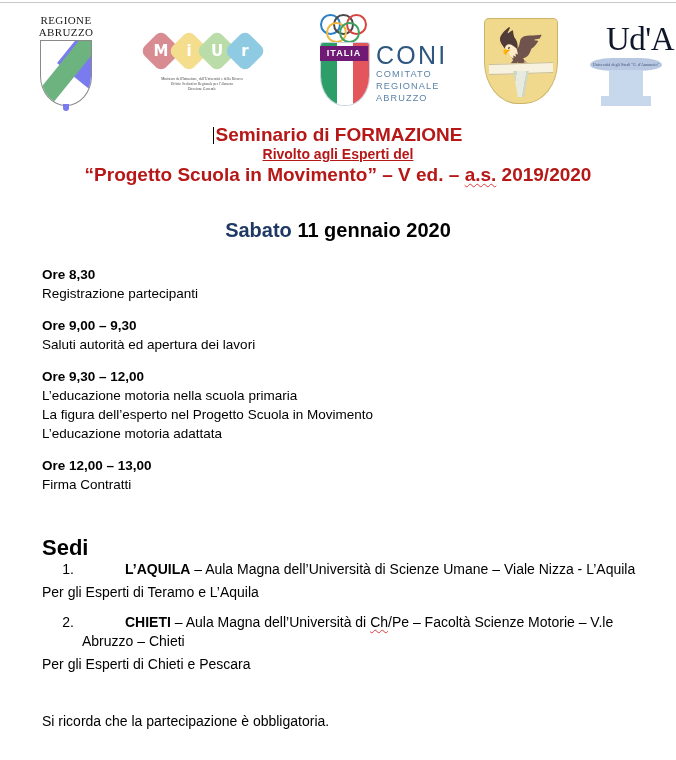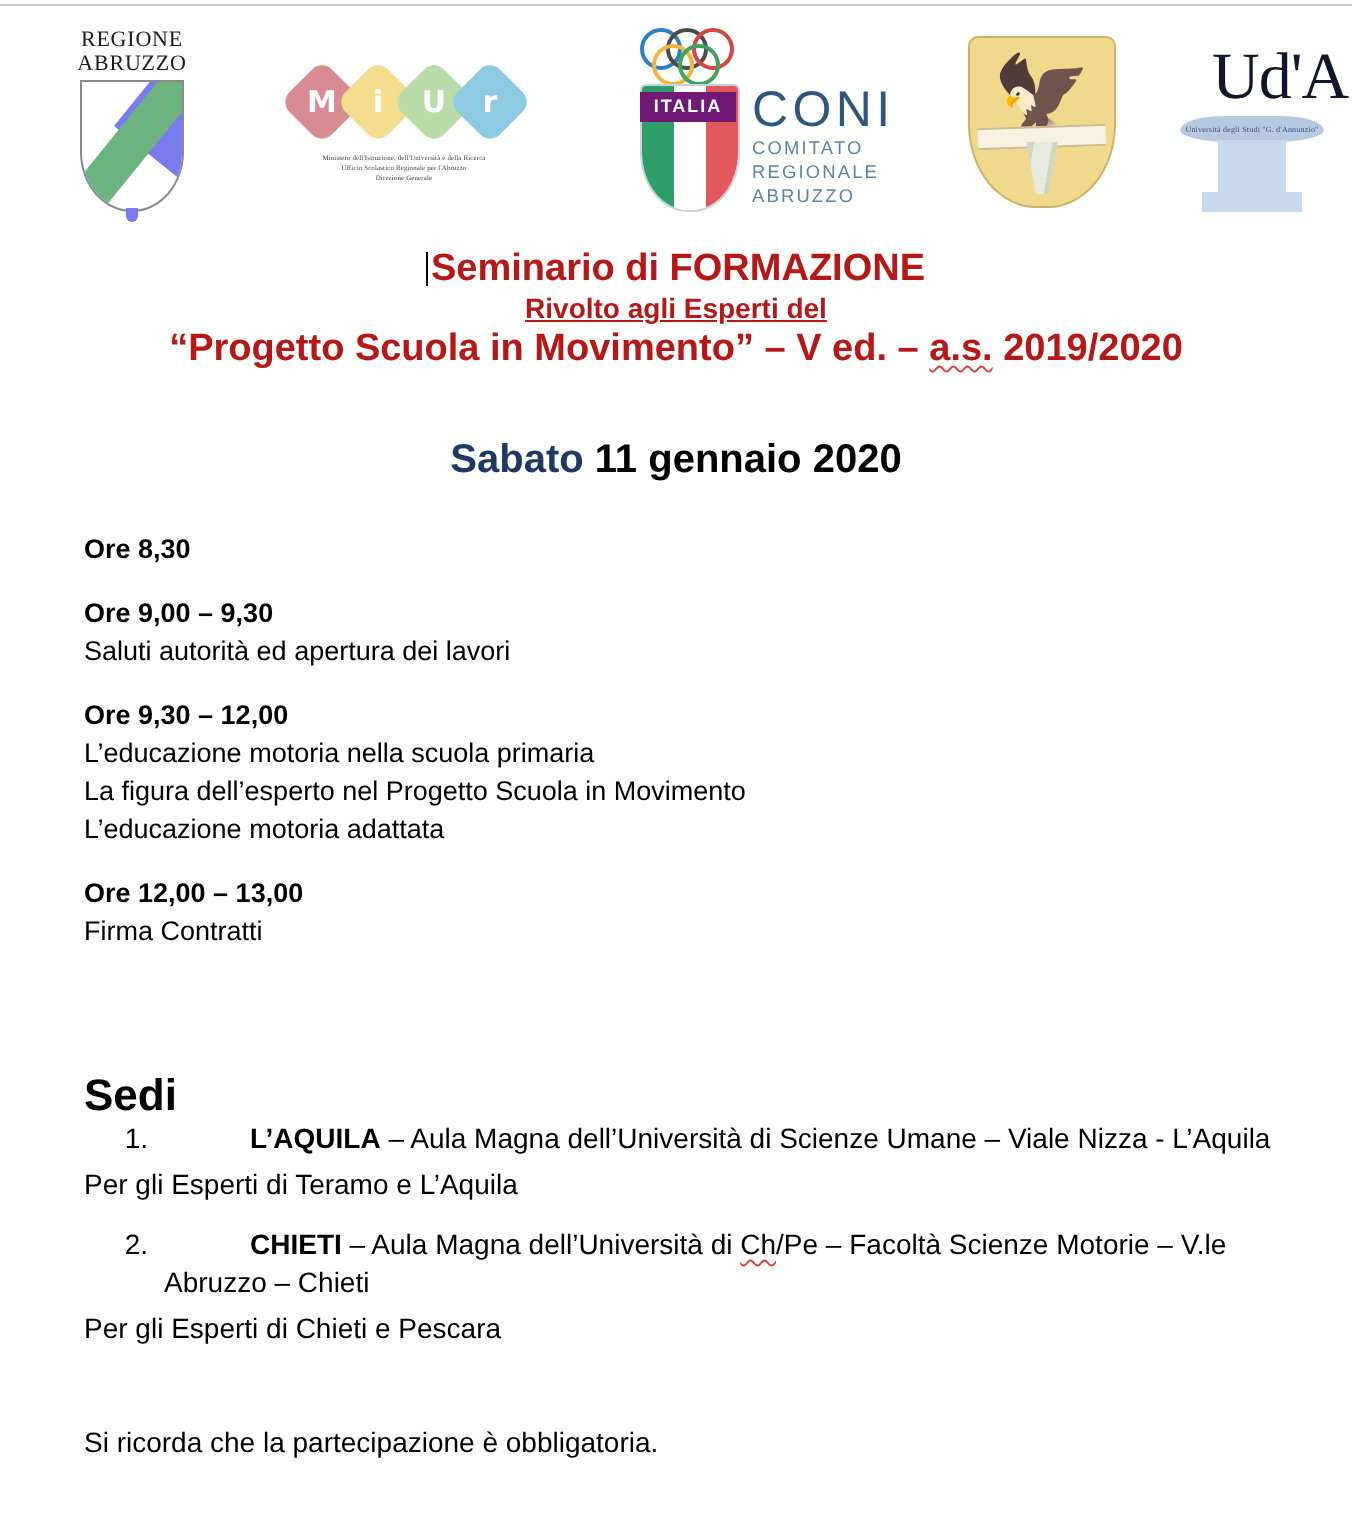--- a/index.html
+++ b/index.html
@@ -509,20 +509,21 @@
   </div>
 
   <div class="date-line">
     <span class="date-day">Sabato</span><span> 11 gennaio 2020</span>
   </div>
 
   <div class="program">
 
     <div class="slot">
       <div class="slot-time">Ore 8,30</div>
+      <div class="slot-item">Registrazione partecipanti</div>
     </div>
 
     <div class="slot">
       <div class="slot-time">Ore 9,00 – 9,30</div>
       <div class="slot-item">Saluti autorità ed apertura dei lavori</div>
     </div>
 
     <div class="slot">
       <div class="slot-time">Ore 9,30 – 12,00</div>
       <div class="slot-item">L’educazione motoria nella scuola primaria</div>

